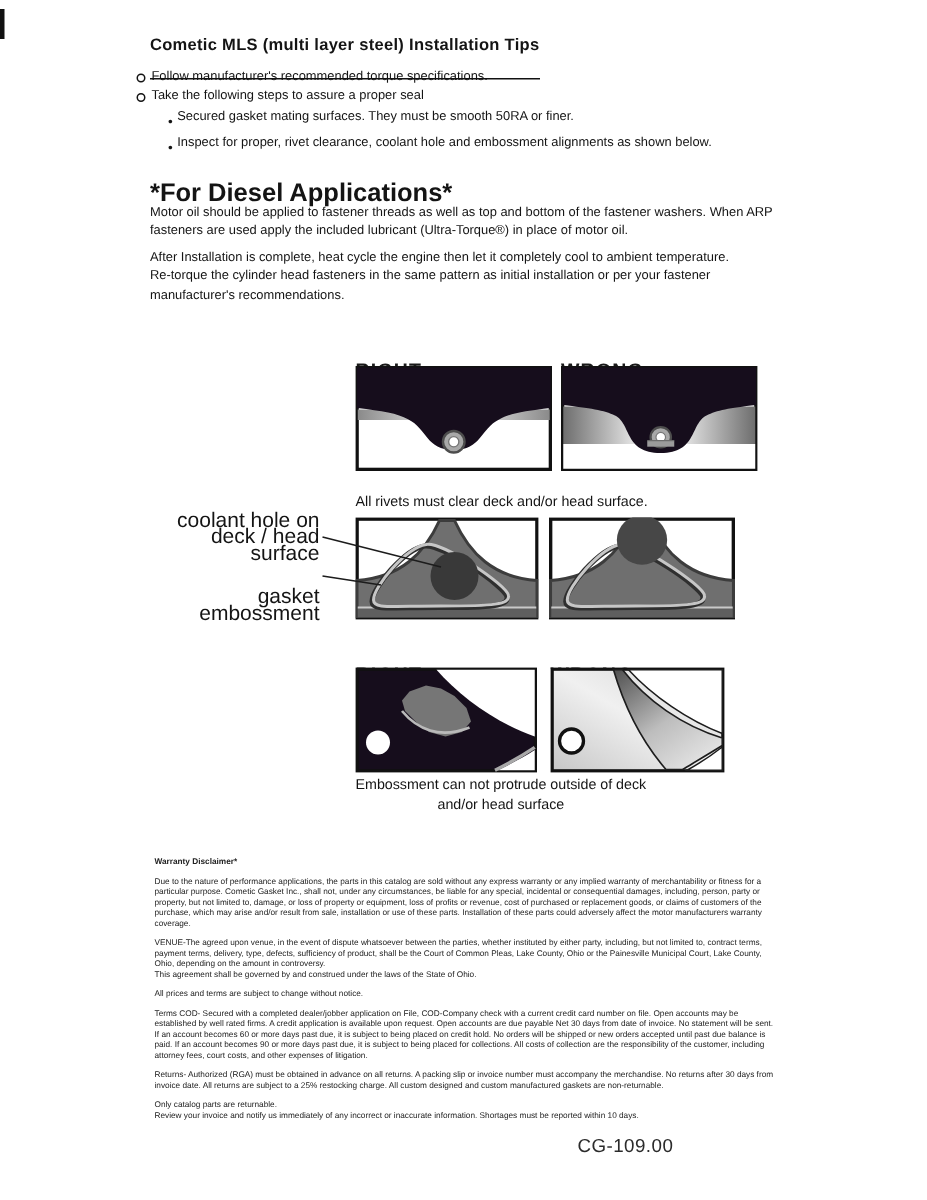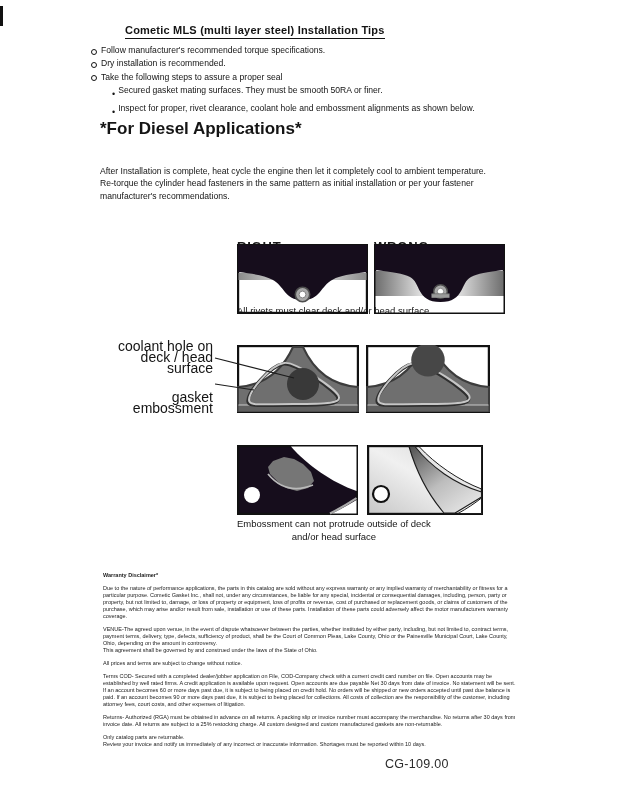--- a/index.html
+++ b/index.html
@@ -1,20 +1,20 @@
 <!DOCTYPE html>
 <html><head>
 <meta charset="utf-8">
 <style>
   html,body{margin:0;padding:0;background:#ffffff;}
   .page{position:relative;width:618px;height:800px;background:#ffffff;overflow:hidden;
         font-family:"Liberation Sans", sans-serif;color:#141414;}
   .artifact{position:absolute;left:0;top:6px;width:3px;height:20px;background:#111;}
   .title{position:absolute;left:100px;top:24px;font-size:11px;font-weight:bold;
-         border-bottom:1.5px solid #111;padding-bottom:2px;letter-spacing:.2px;margin-left:25px;}
+         border-bottom:1.5px solid #111;padding-bottom:16px;letter-spacing:.2px;}
   .bullets{position:absolute;left:91px;top:44px;width:430px;font-size:8.6px;line-height:13.4px;}
   .b-row{display:flex;}
   .b-dot{width:4px;height:4px;border:1px solid #141414;border-radius:50%;margin:4.5px 4px 0 0;flex:0 0 auto;}
   .b-sub{margin-left:21px;}
   .b-fdot{margin:4px 3px 0 0;font-size:9px;flex:0 0 auto;}
   .h2{position:absolute;left:100px;top:119px;font-size:17px;font-weight:bold;}
   .para{position:absolute;left:100px;font-size:8.6px;line-height:12.3px;}
   .p1{top:135px;width:418px;}
   .p2{top:165px;width:398px;}
   .p3{top:201px;width:430px;}
@@ -40,37 +40,34 @@
 
   <div class="title">Cometic MLS (multi layer steel) Installation Tips</div>
 
   <div class="bullets">
     <div class="b-row">
         <span class="b-dot"></span>
         <span>Follow manufacturer's recommended torque specifications.</span>
       </div>
     <div class="b-row">
         <span class="b-dot"></span>
-        <span>Dry installation is recommended.</span>
-      </div>
-    <div class="b-row">
-        <span class="b-dot"></span>
         <span>Take the following steps to assure a proper seal</span>
       </div>
     <div class="b-row b-sub">
         <span class="b-fdot">•</span>
         <span>Secured gasket mating surfaces.  They must be smooth 50RA or finer.</span>
       </div>
     <div class="b-row b-sub">
         <span class="b-fdot">•</span>
         <span>Inspect for proper, rivet clearance, coolant hole and embossment alignments as shown below.</span>
       </div>
   </div>
 
   <div class="h2">*For Diesel Applications*</div>
+  <div class="para p1">Motor oil should be applied to fastener threads as well as top and bottom of the fastener washers. When ARP fasteners are used apply the included lubricant (Ultra-Torque®) in place of motor oil.</div>
   <div class="para p2">After Installation is complete, heat cycle the engine then let it completely cool to ambient temperature. Re-torque the cylinder head fasteners in the same pattern as initial installation or per your fastener manufacturer's recommendations.</div>
 
   <div class="fig fig1">
     <div class="rw" style="left:237px;width:131px;">RIGHT</div>
     <div class="rw" style="left:374px;width:131px;">WRONG</div>
     <div class="panel" style="left:237px;top:17px;">
       <svg width="131" height="70" viewBox="0 0 131 70">
         <defs>
           <linearGradient id="g1r" x1="0" y1="0" x2="1" y2="0">
             <stop offset="0" stop-color="#8a8a8a"></stop>
@@ -99,21 +96,21 @@
         <rect x="1" y="1" width="129" height="68" fill="#ffffff" stroke="#111" stroke-width="2.4"></rect>
         <rect x="1.5" y="27" width="128" height="25" fill="url(#g1w)"></rect>
         <rect x="1.5" y="52" width="128" height="16.5" fill="#ffffff"></rect>
         <path d="M1,1 H130 V26 C112,28 104,29.5 97,33 C86,38.5 91,58 66.5,58 C42,58 47,38.5 36,33 C29,29.5 19,28 1,26 Z" fill="#160d1c"></path>
         <circle cx="66.5" cy="47.5" r="6.8" fill="#a8a8a8" stroke="#4d4d4d" stroke-width="1.5"></circle>
         <circle cx="66.5" cy="47.5" r="3.2" fill="#ffffff" stroke="#777" stroke-width="0.8"></circle>
         <rect x="57.5" y="49.8" width="18" height="4" fill="#9b9b9b"></rect>
         <line x1="57.5" y1="49.8" x2="75.5" y2="49.8" stroke="#6c6c6c" stroke-width="0.8"></line>
       </svg>
     </div>
-    <div class="cap" style="left:237px;top:78px;text-align:right;">All rivets must clear deck and/or head surface.</div>
+    <div class="cap" style="left:237px;top:102px;text-align:right;">All rivets must clear deck and/or head surface.</div>
   </div>
 
   <div class="fig fig2">
     <div class="rw" style="left:237px;width:122px;">RIGHT</div>
     <div class="rw" style="left:366px;width:124px;">WRONG</div>
 
     <div class="sidelab" style="top:10px;white-space:pre-line;">coolant hole on
 deck / head surface</div>
     <div class="sidelab" style="top:47px;margin-top:14px;">gasket embossment</div>
 

